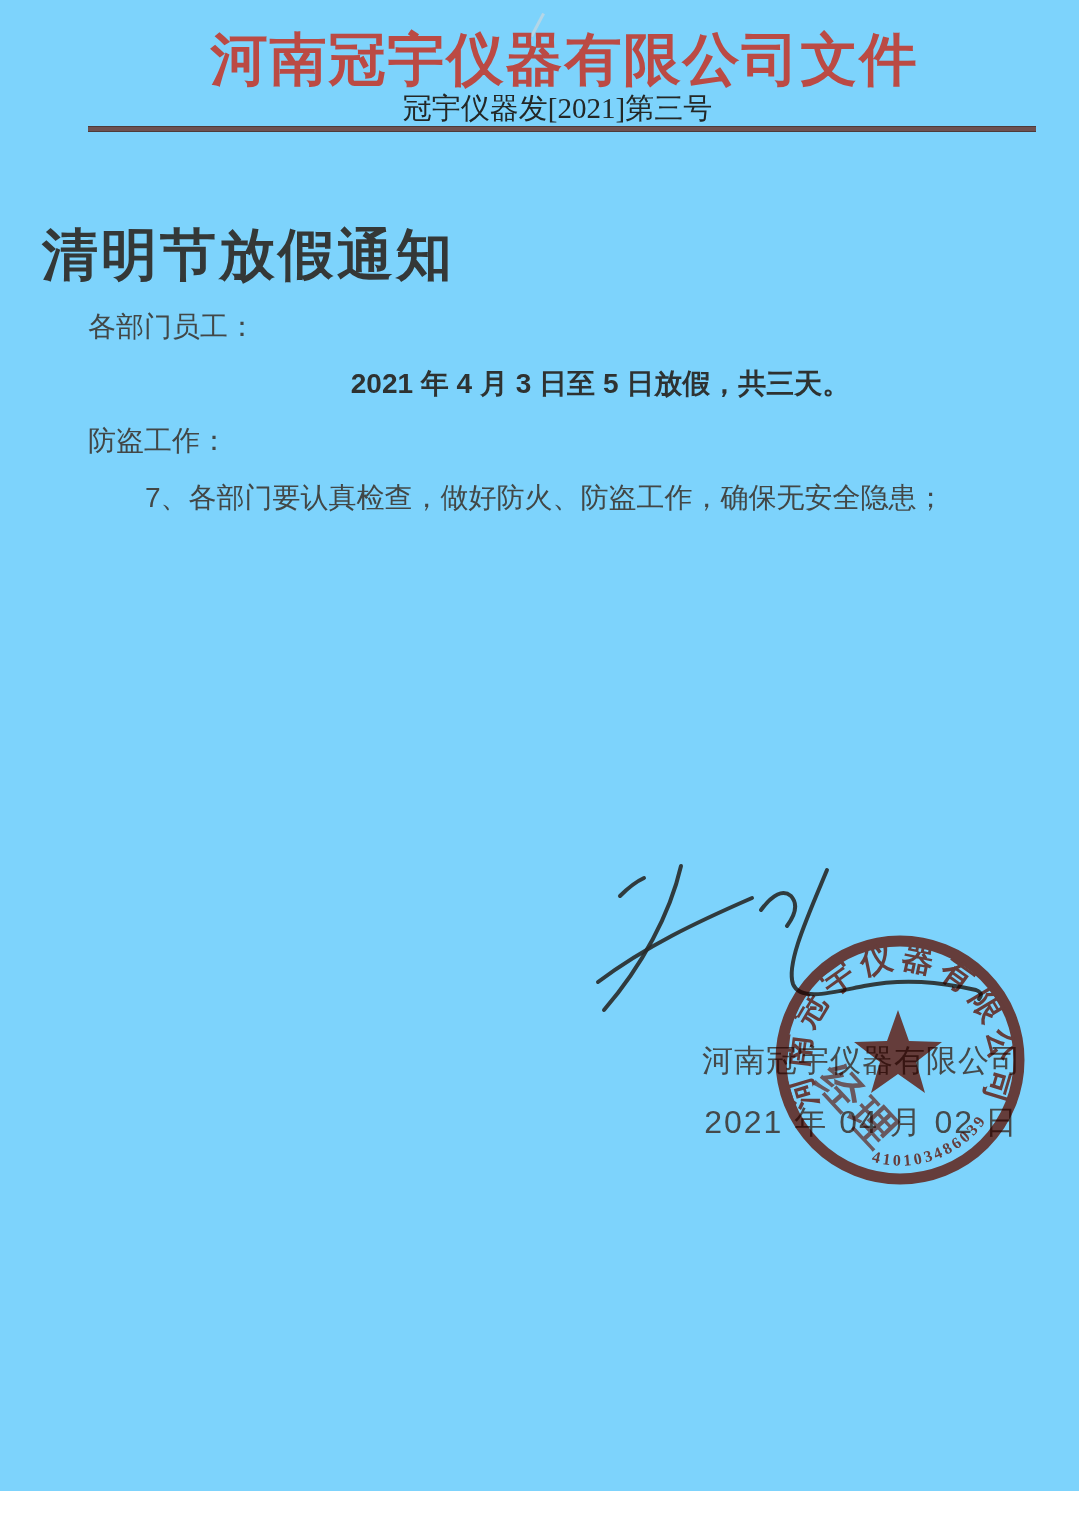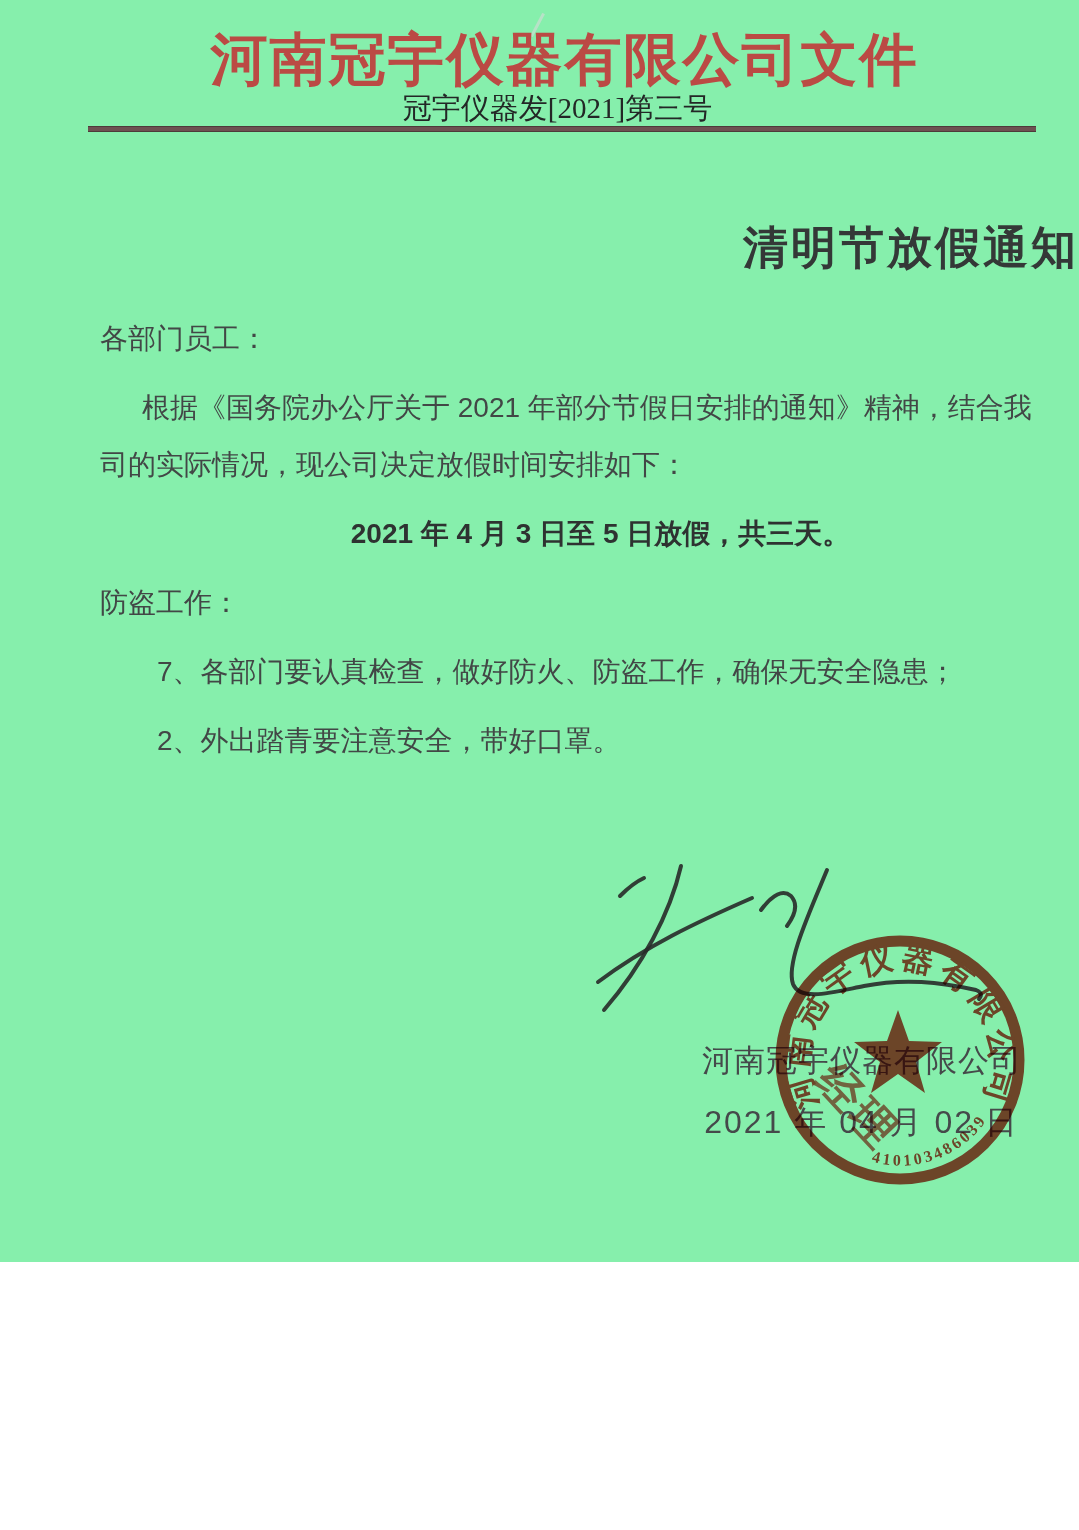--- a/index.html
+++ b/index.html
@@ -1,20 +1,20 @@
 <!DOCTYPE html>
 <html><head>
 <meta charset="utf-8">
 <style>
   html,body{margin:0;padding:0;background:#ffffff;}
   .page{
     position:relative;
-    width:1079px;height:1262px;
+    width:1079px;height:1491px;
     margin:0 auto;
-    background:#86efac;
+    background:#7dd3fc;
     overflow:hidden;
     font-family:"Liberation Sans", sans-serif;
     color:#3f4443;
   }
   
   .letterhead-title{
     position:absolute;left:50px;right:0;top:22px;
     text-align:center;
     font-family:"Liberation Serif", serif;
     font-weight:700;
@@ -35,36 +35,36 @@
   .red-rule{
     position:absolute;left:88px;top:126px;
     width:948px;height:4px;
     background:#6d5151;
     border-top:1px solid #4e3a3a;
     border-bottom:1px solid #4e3a3a;
   }
   
   .notice-title{
     position:absolute;left:42px;right:0;top:218px;
-    text-align:right;
-    font-size:45px;
+    text-align:left;
+    font-size:56px;
     font-weight:900;
     letter-spacing:3px;
     color:#34383 ;
     color:#343837;
     white-space:nowrap;
   }
   .body-block{
     position:absolute;left:88px;top:298px;
     width:968px;
     font-size:28px;
     line-height:57px;
     color:#424746;
   }
-  .body-block p{margin:12px;}
+  .body-block p{margin:0;}
   .p-salutation{}
   .p-main{text-indent:42px;margin-top:8px;}
   .p-holiday{padding-left:57px;margin-top:10px;font-weight:700;color:#2e3231;text-align:center;}
   .p-notes-heading{margin-top:6px;}
   .p-note{padding-left:57px;margin-top:7px;}
   .p-closing{margin-top:9px;font-weight:700;color:#2e3231;}
   
   .signoff-company{
     position:absolute;top:1040px;right:57px;
     font-size:31px;color:#45494a;
@@ -99,25 +99,23 @@
   <div class="scan-artifact"></div>
 
   <div class="letterhead-title">河南冠宇仪器有限公司文件</div>
   <div class="doc-number">冠宇仪器发[2021]第三号</div>
   <div class="red-rule"></div>
 
   <div class="notice-title">清明节放假通知</div>
 
   <div class="body-block">
     <p class="p-salutation">各部门员工：</p>
-    <p class="p-main">根据《国务院办公厅关于 2021 年部分节假日安排的通知》精神，结合我司的实际情况，现公司决定放假时间安排如下：</p>
     <p class="p-holiday">2021 年 4 月 3 日至 5 日放假，共三天。</p>
     <p class="p-notes-heading">防盗工作：</p>
     <p class="p-note">7、各部门要认真检查，做好防火、防盗工作，确保无安全隐患；</p>
-    <p class="p-note">2、外出踏青要注意安全，带好口罩。</p>
   </div>
 
   <div class="signoff-company">河南冠宇仪器有限公司</div>
   <div class="signoff-date">2021 年 04 月 02 日</div>
 
   <svg class="stamp-overlay" viewBox="0 0 480 390">
 
     <g>
       <path class="sig-stroke" d="M40,56 Q53,43 64,38"></path>
       <path class="sig-stroke" d="M101,26 C90,74 62,126 24,170"></path>

